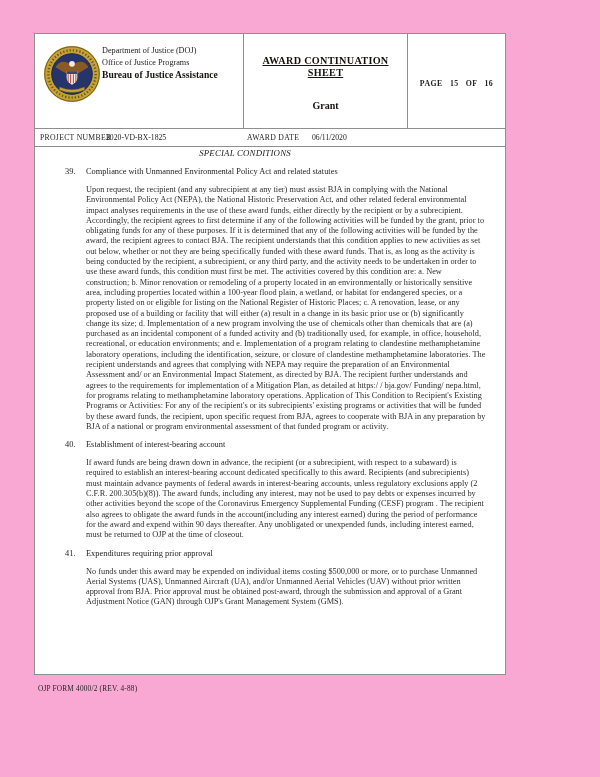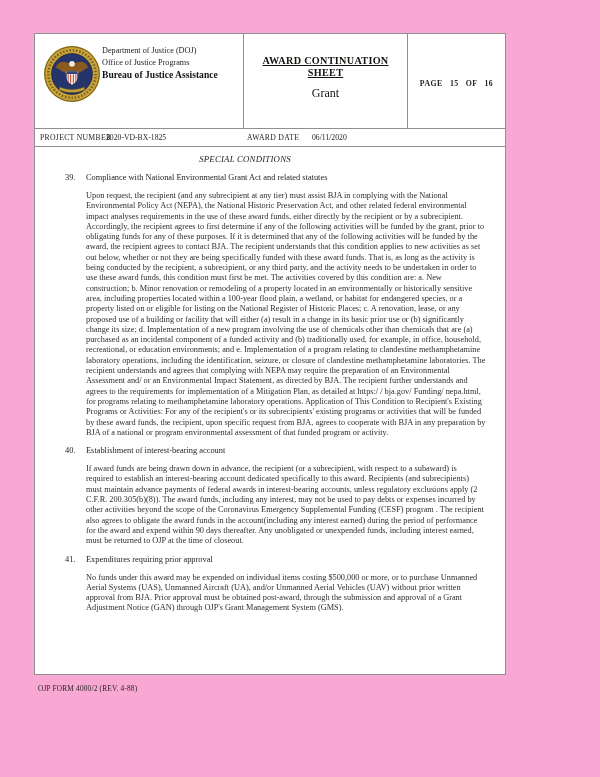--- a/index.html
+++ b/index.html
@@ -26,36 +26,36 @@
   .h-center{ width:164px; border-right:1px solid #8f8f8f; box-sizing:border-box; text-align:center; padding-top:21px; }
   .h-right { flex:1; text-align:center; padding-top:38px;font-weight:bold; }
 
   .seal { position:absolute; left:8px; top:11px; width:58px; height:58px; }
 
   .agency { position:absolute; left:67px; top:11px; line-height:11.5px; font-size:8.2px; color:#242424; white-space:nowrap; }
   .agency .line { display:block; }
   .agency .bureau { display:block; font-weight:bold; font-size:9.6px; margin-top:1px; color:#15130f; }
 
   .title-line { font-weight:bold; font-size:10.2px; letter-spacing:.3px; color:#15130f; line-height:12px;text-decoration:underline; }
-  .grant { font-weight:normal; font-size:12px; margin-top:7px; color:#15130f; }
+  .grant { font-weight:bold; font-size:10px; margin-top:21px; color:#15130f; }
 
   .page-label { font-size:7.8px; word-spacing:5px; letter-spacing:.4px; color:#242424; }
 
   
   .meta-row { position:absolute; left:0; top:96px; width:100%; height:17px; border-bottom:1px solid #8f8f8f; box-sizing:border-box; font-size:7.7px; color:#242424; }
   .meta-row span { position:absolute; top:3px; white-space:nowrap; }
   .m-proj-label { left:5px;  letter-spacing:.3px; }
   .m-proj-val   { left:71px; }
   .m-date-label { left:212px; letter-spacing:.3px; }
   .m-date-val   { left:277px; }
 
   
   .doc-body { position:absolute; left:0; top:114px; width:100%; }
   .section-title {
-    position:relative; margin-top:6px; margin-left:130px; width:160px;
+    position:relative; margin-left:130px; width:160px;
     text-align:center; font-style:italic; font-size:8.8px; color:#1d1d1d;
     letter-spacing:.2px;
   }
   .conditions { margin-top:9px; }
   .cond-item { position:relative; padding-left:51px; padding-right:22px; margin-bottom:8px; }
   .cond-num { position:absolute; left:30px; top:0; font-size:8.4px; color:#242424; }
   .cond-heading { font-size:8.4px; color:#242424; }
   .cond-body {
     margin:9px 0 0 0; width:400px;
     font-size:8.3px; line-height:10.3px; color:#2e2e2e;
@@ -109,21 +109,21 @@
       <span class="m-date-val">06/11/2020</span>
     </div>
 
     <div class="doc-body">
       <div class="section-title">SPECIAL CONDITIONS</div>
 
       <div class="conditions">
 
         <div class="cond-item">
           <span class="cond-num">39.</span>
-          <div class="cond-heading">Compliance with National Environmental Grant Act and related statutes</div>
+          <div class="cond-heading">Compliance with Unmanned Environmental Policy Act and related statutes</div>
           <p class="cond-body">Upon request, the recipient (and any subrecipient at any tier) must assist BJA in complying with the National Environmental Policy Act (NEPA), the National Historic Preservation Act, and other related federal environmental impact analyses requirements in the use of these award funds, either directly by the recipient or by a subrecipient. Accordingly, the recipient agrees to first determine if any of the following activities will be funded by the grant, prior to obligating funds for any of these purposes. If it is determined that any of the following activities will be funded by the award, the recipient agrees to contact BJA. The recipient understands that this condition applies to new activities as set out below, whether or not they are being specifically funded with these award funds. That is, as long as the activity is being conducted by the recipient, a subrecipient, or any third party, and the activity needs to be undertaken in order to use these award funds, this condition must first be met. The activities covered by this condition are: a. New construction; b. Minor renovation or remodeling of a property located in an environmentally or historically sensitive area, including properties located within a 100-year flood plain, a wetland, or habitat for endangered species, or a property listed on or eligible for listing on the National Register of Historic Places; c. A renovation, lease, or any proposed use of a building or facility that will either (a) result in a change in its basic prior use or (b) significantly change its size; d. Implementation of a new program involving the use of chemicals other than chemicals that are (a) purchased as an incidental component of a funded activity and (b) traditionally used, for example, in office, household, recreational, or education environments; and e. Implementation of a program relating to clandestine methamphetamine laboratory operations, including the identification, seizure, or closure of clandestine methamphetamine laboratories. The recipient understands and agrees that complying with NEPA may require the preparation of an Environmental Assessment and/ or an Environmental Impact Statement, as directed by BJA. The recipient further understands and agrees to the requirements for implementation of a Mitigation Plan, as detailed at https:/ / bja.gov/ Funding/ nepa.html, for programs relating to methamphetamine laboratory operations. Application of This Condition to Recipient's Existing Programs or Activities: For any of the recipient's or its subrecipients' existing programs or activities that will be funded by these award funds, the recipient, upon specific request from BJA, agrees to cooperate with BJA in any preparation by BJA of a national or program environmental assessment of that funded program or activity.</p>
         </div>
 
         <div class="cond-item">
           <span class="cond-num">40.</span>
           <div class="cond-heading">Establishment of interest-bearing account</div>
           <p class="cond-body">If award funds are being drawn down in advance, the recipient (or a subrecipient, with respect to a subaward) is required to establish an interest-bearing account dedicated specifically to this award. Recipients (and subrecipients) must maintain advance payments of federal awards in interest-bearing accounts, unless regulatory exclusions apply (2 C.F.R. 200.305(b)(8)). The award funds, including any interest, may not be used to pay debts or expenses incurred by other activities beyond the scope of the Coronavirus Emergency Supplemental Funding (CESF) program . The recipient also agrees to obligate the award funds in the account(including any interest earned) during the period of performance for the award and expend within 90 days thereafter. Any unobligated or unexpended funds, including interest earned, must be returned to OJP at the time of closeout.</p>
         </div>
 
         <div class="cond-item">

